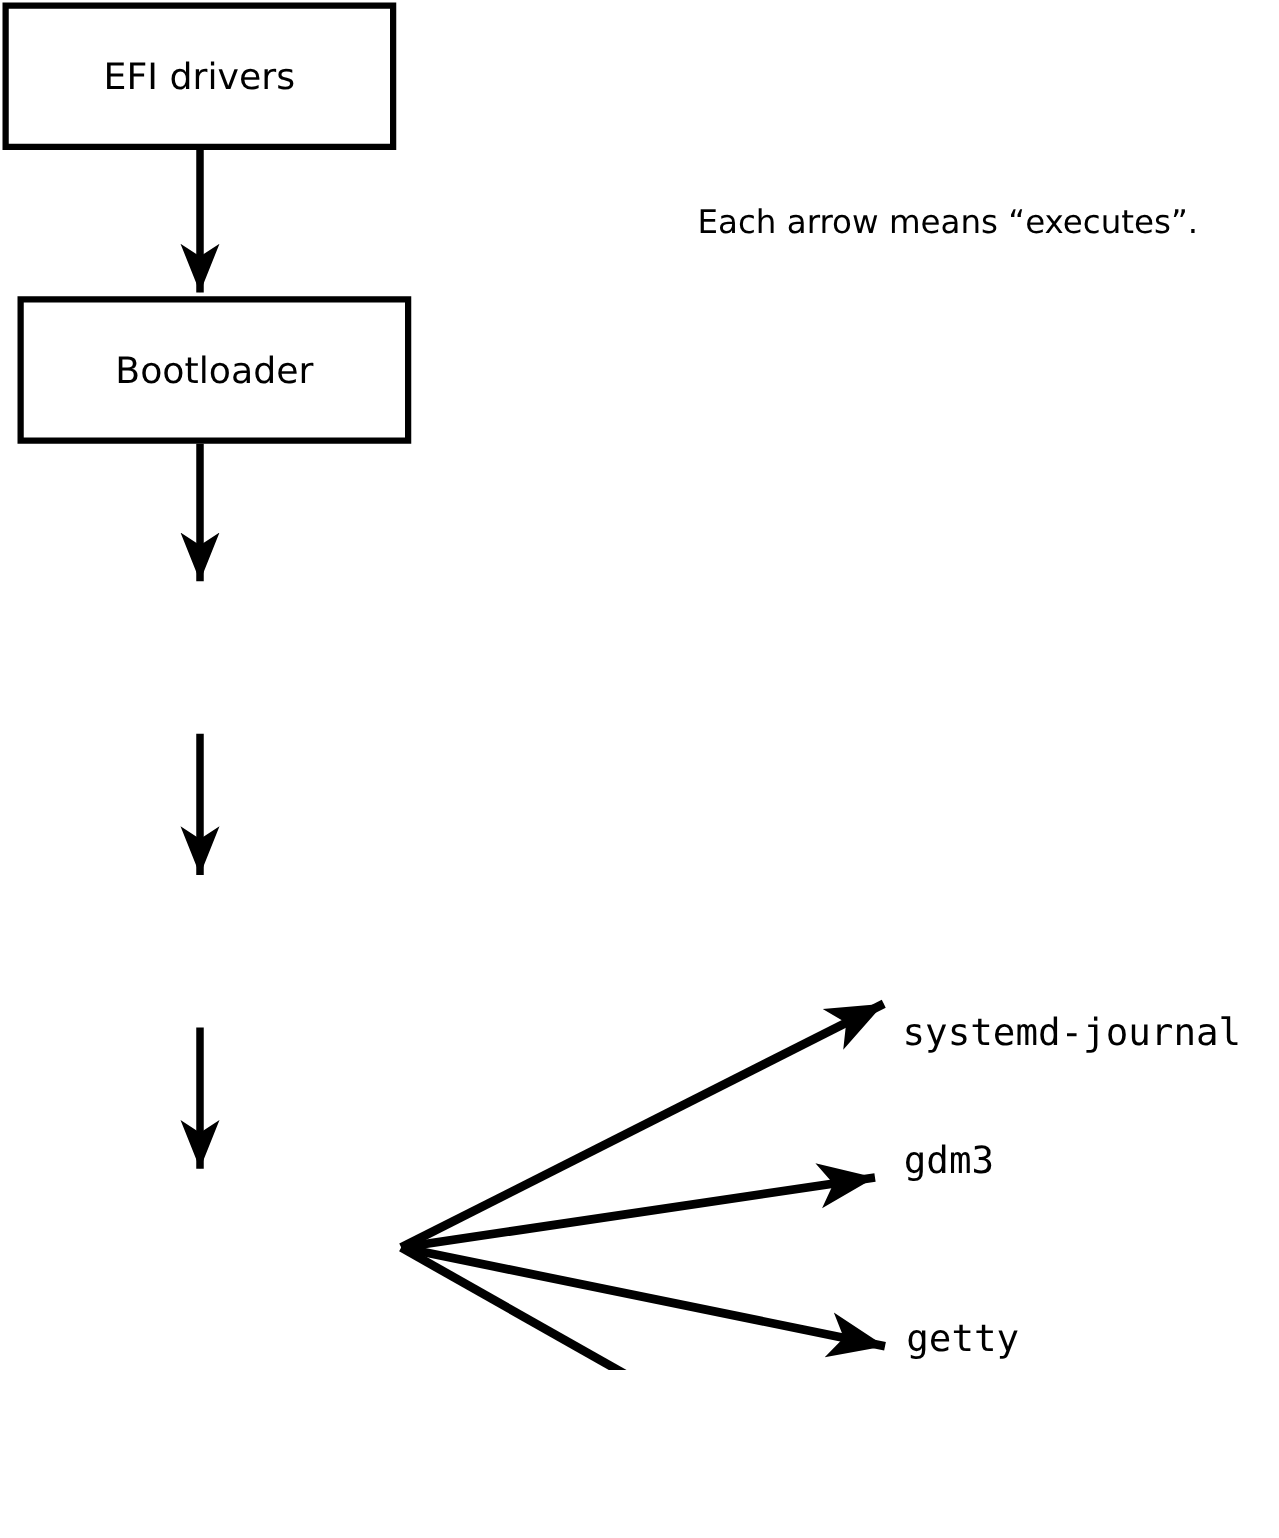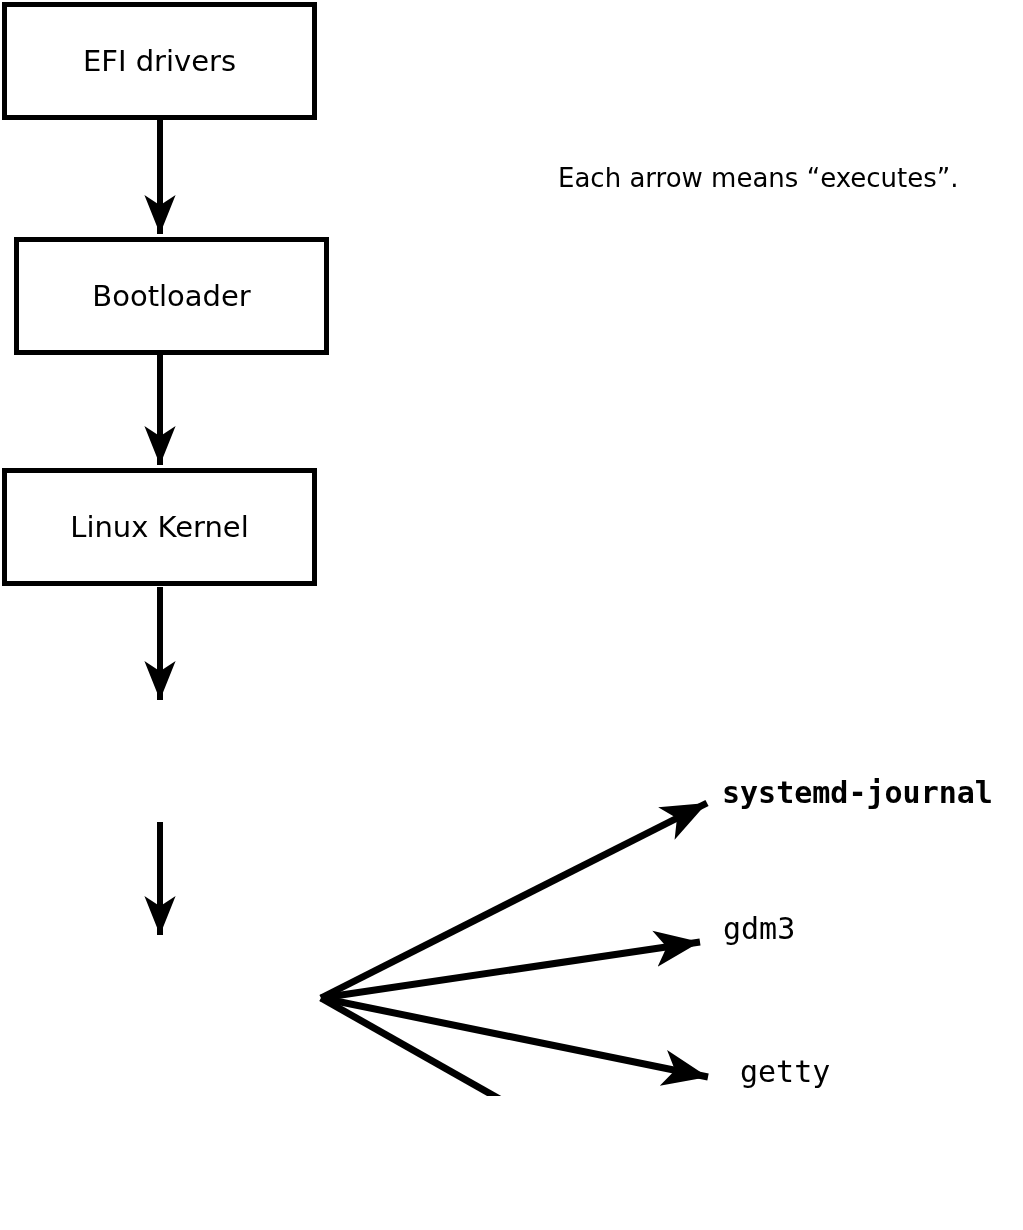--- a/index.html
+++ b/index.html
@@ -76,24 +76,21 @@
     <line x1="321" y1="998" x2="708" y2="1077" stroke="#000000" stroke-width="7" marker-end="url(#arrowhead)"></line>
     <line x1="321" y1="998" x2="708" y2="1217" stroke="#000000" stroke-width="7" marker-end="url(#arrowhead)"></line>
   </svg>
 
   <div class="node-box" style="top: 2px;">
     <span>EFI drivers</span>
   </div>
   <div class="node-box" style="top: 237px; margin-left: 12px;">
     <span>Bootloader</span>
   </div>
-  <div class="node-box" style="top: 468px;">
-    <span>Linux Kernel</span>
-  </div>
 
   <div class="caption">Each arrow means “executes”.</div>
 
-  <div class="child-label" style="left: 722px; top: 793px; font-weight: bold;">systemd-journal</div>
+  <div class="child-label" style="left: 722px; top: 827px;">systemd-journal</div>
   <div class="child-label" style="left: 723px; top: 929px;">gdm3</div>
-  <div class="child-label" style="left: 725px; top: 1072px; margin-left: 15px;">getty</div>
+  <div class="child-label" style="left: 725px; top: 1072px;">getty</div>
   <div class="child-label sans" style="left: 713px; top: 1209px;">sshd</div>
 
 </div>
 
 </body></html>

